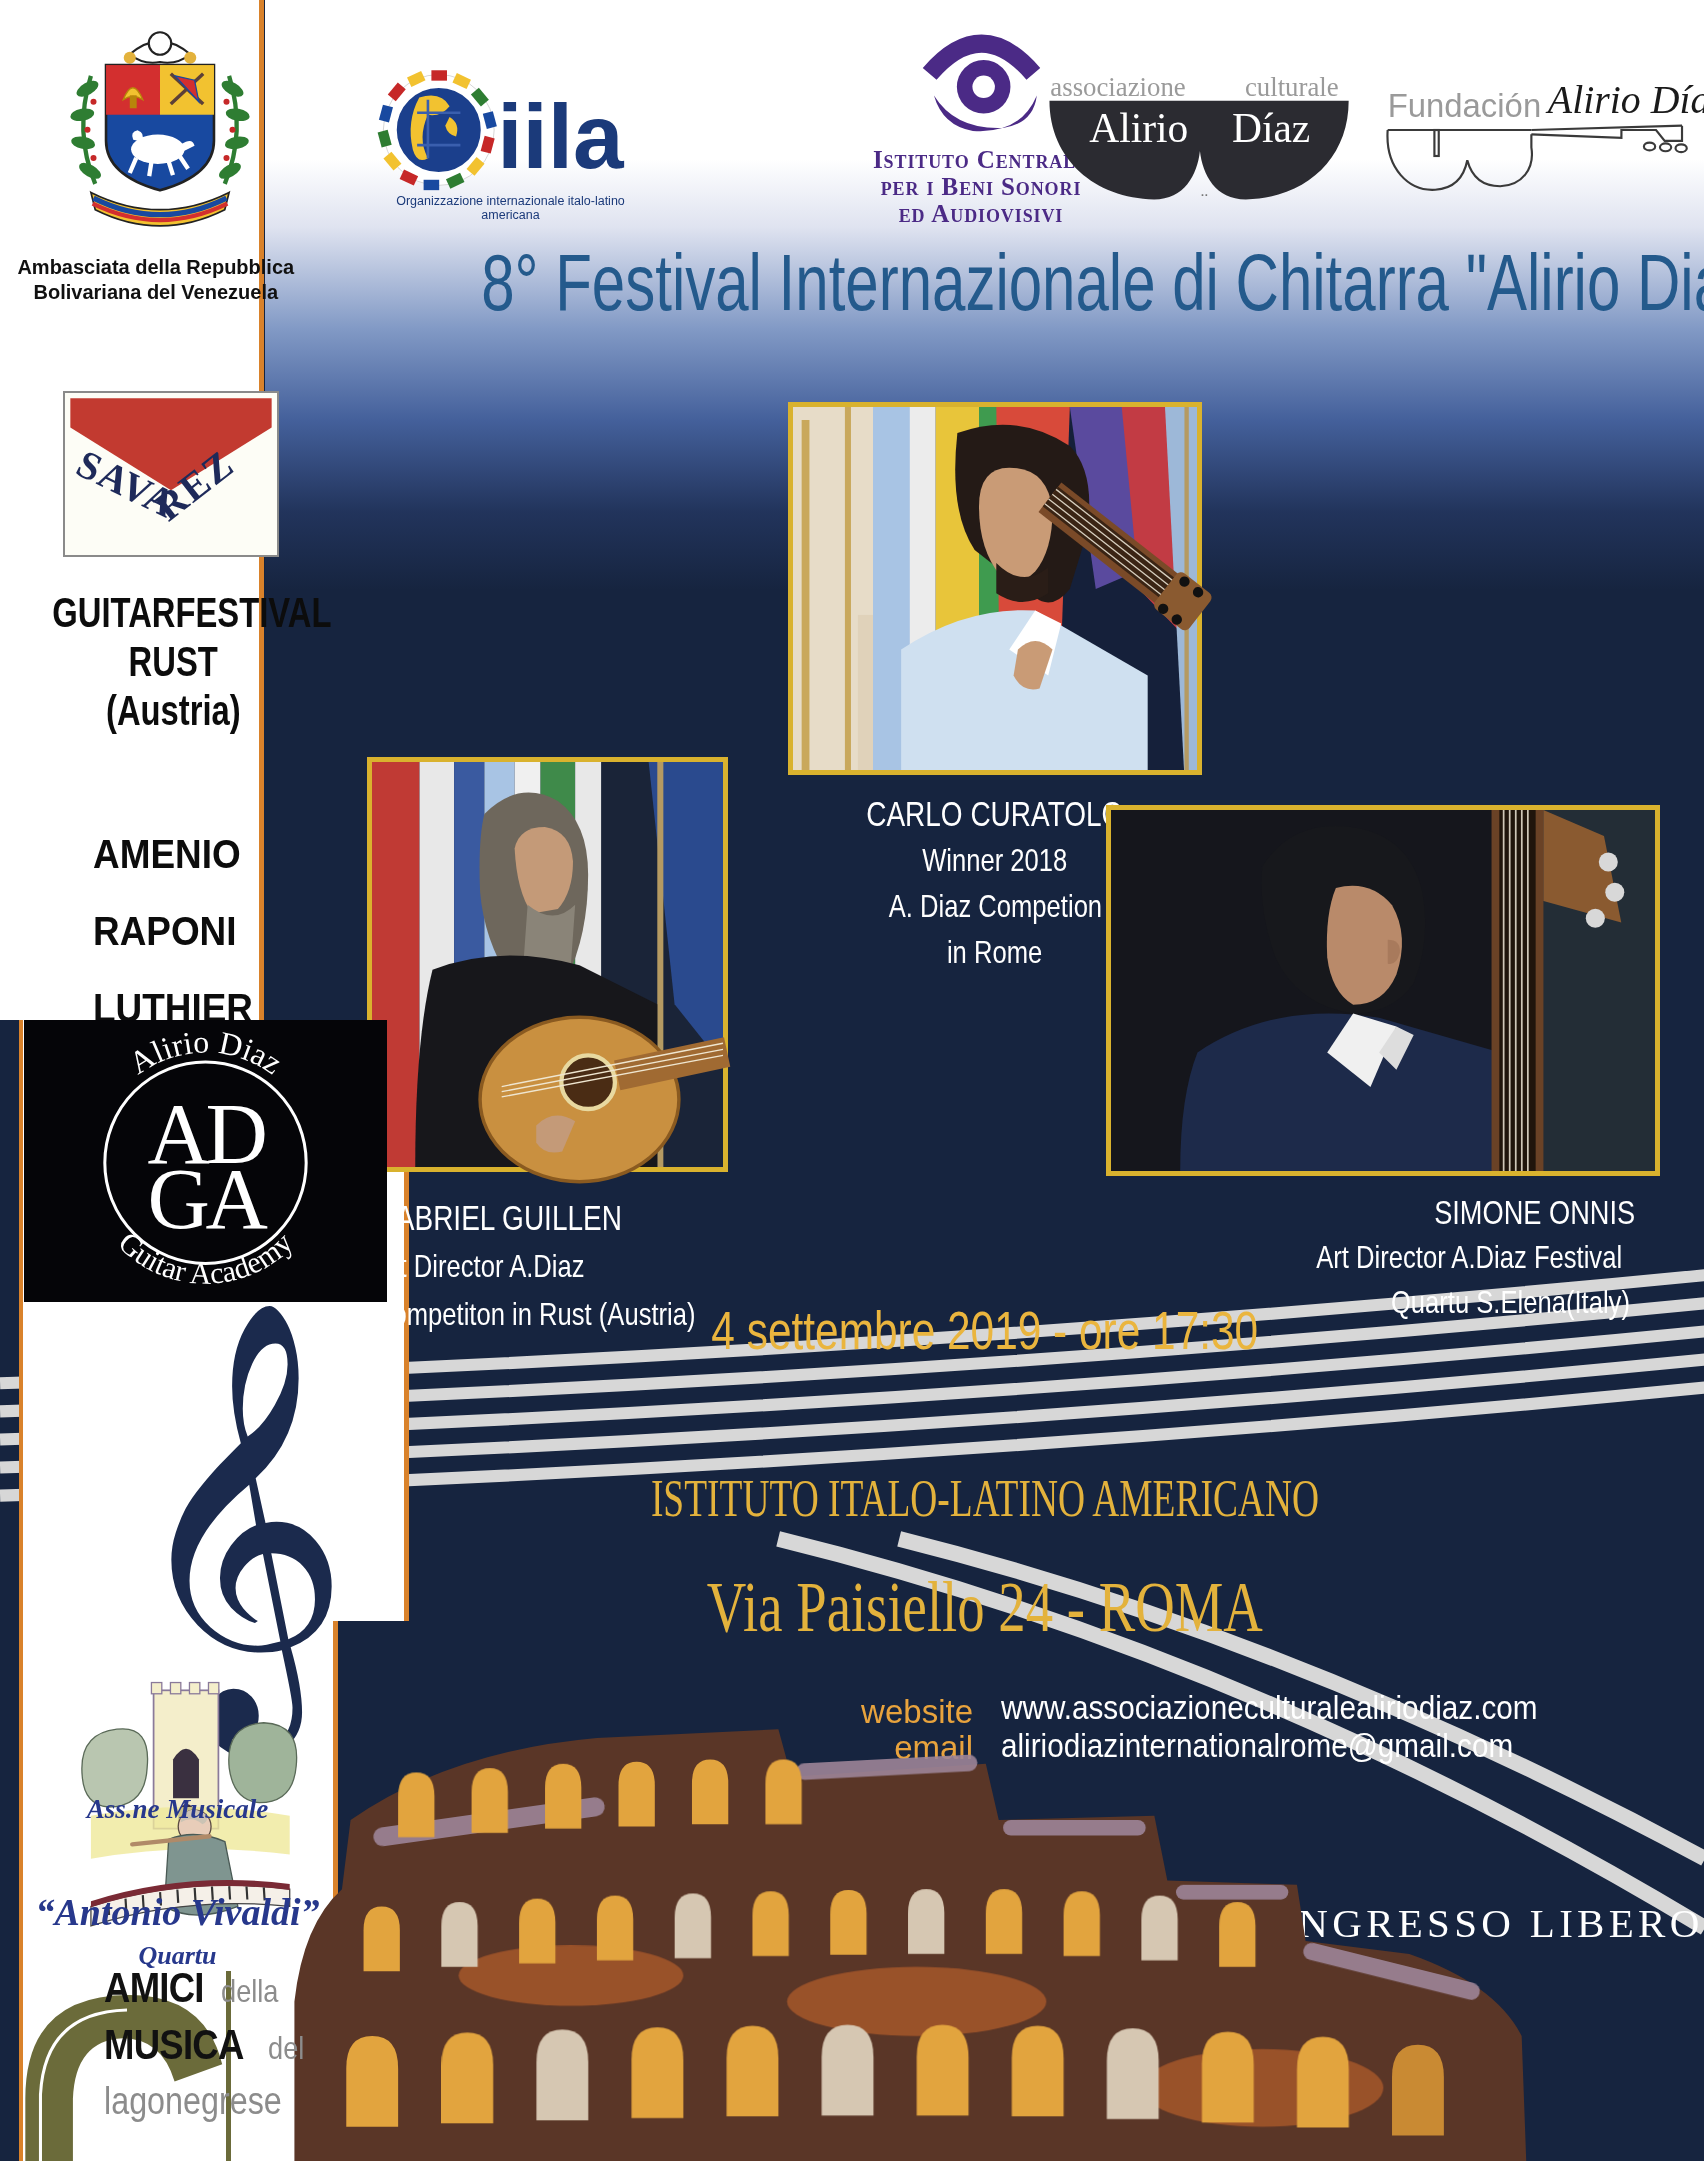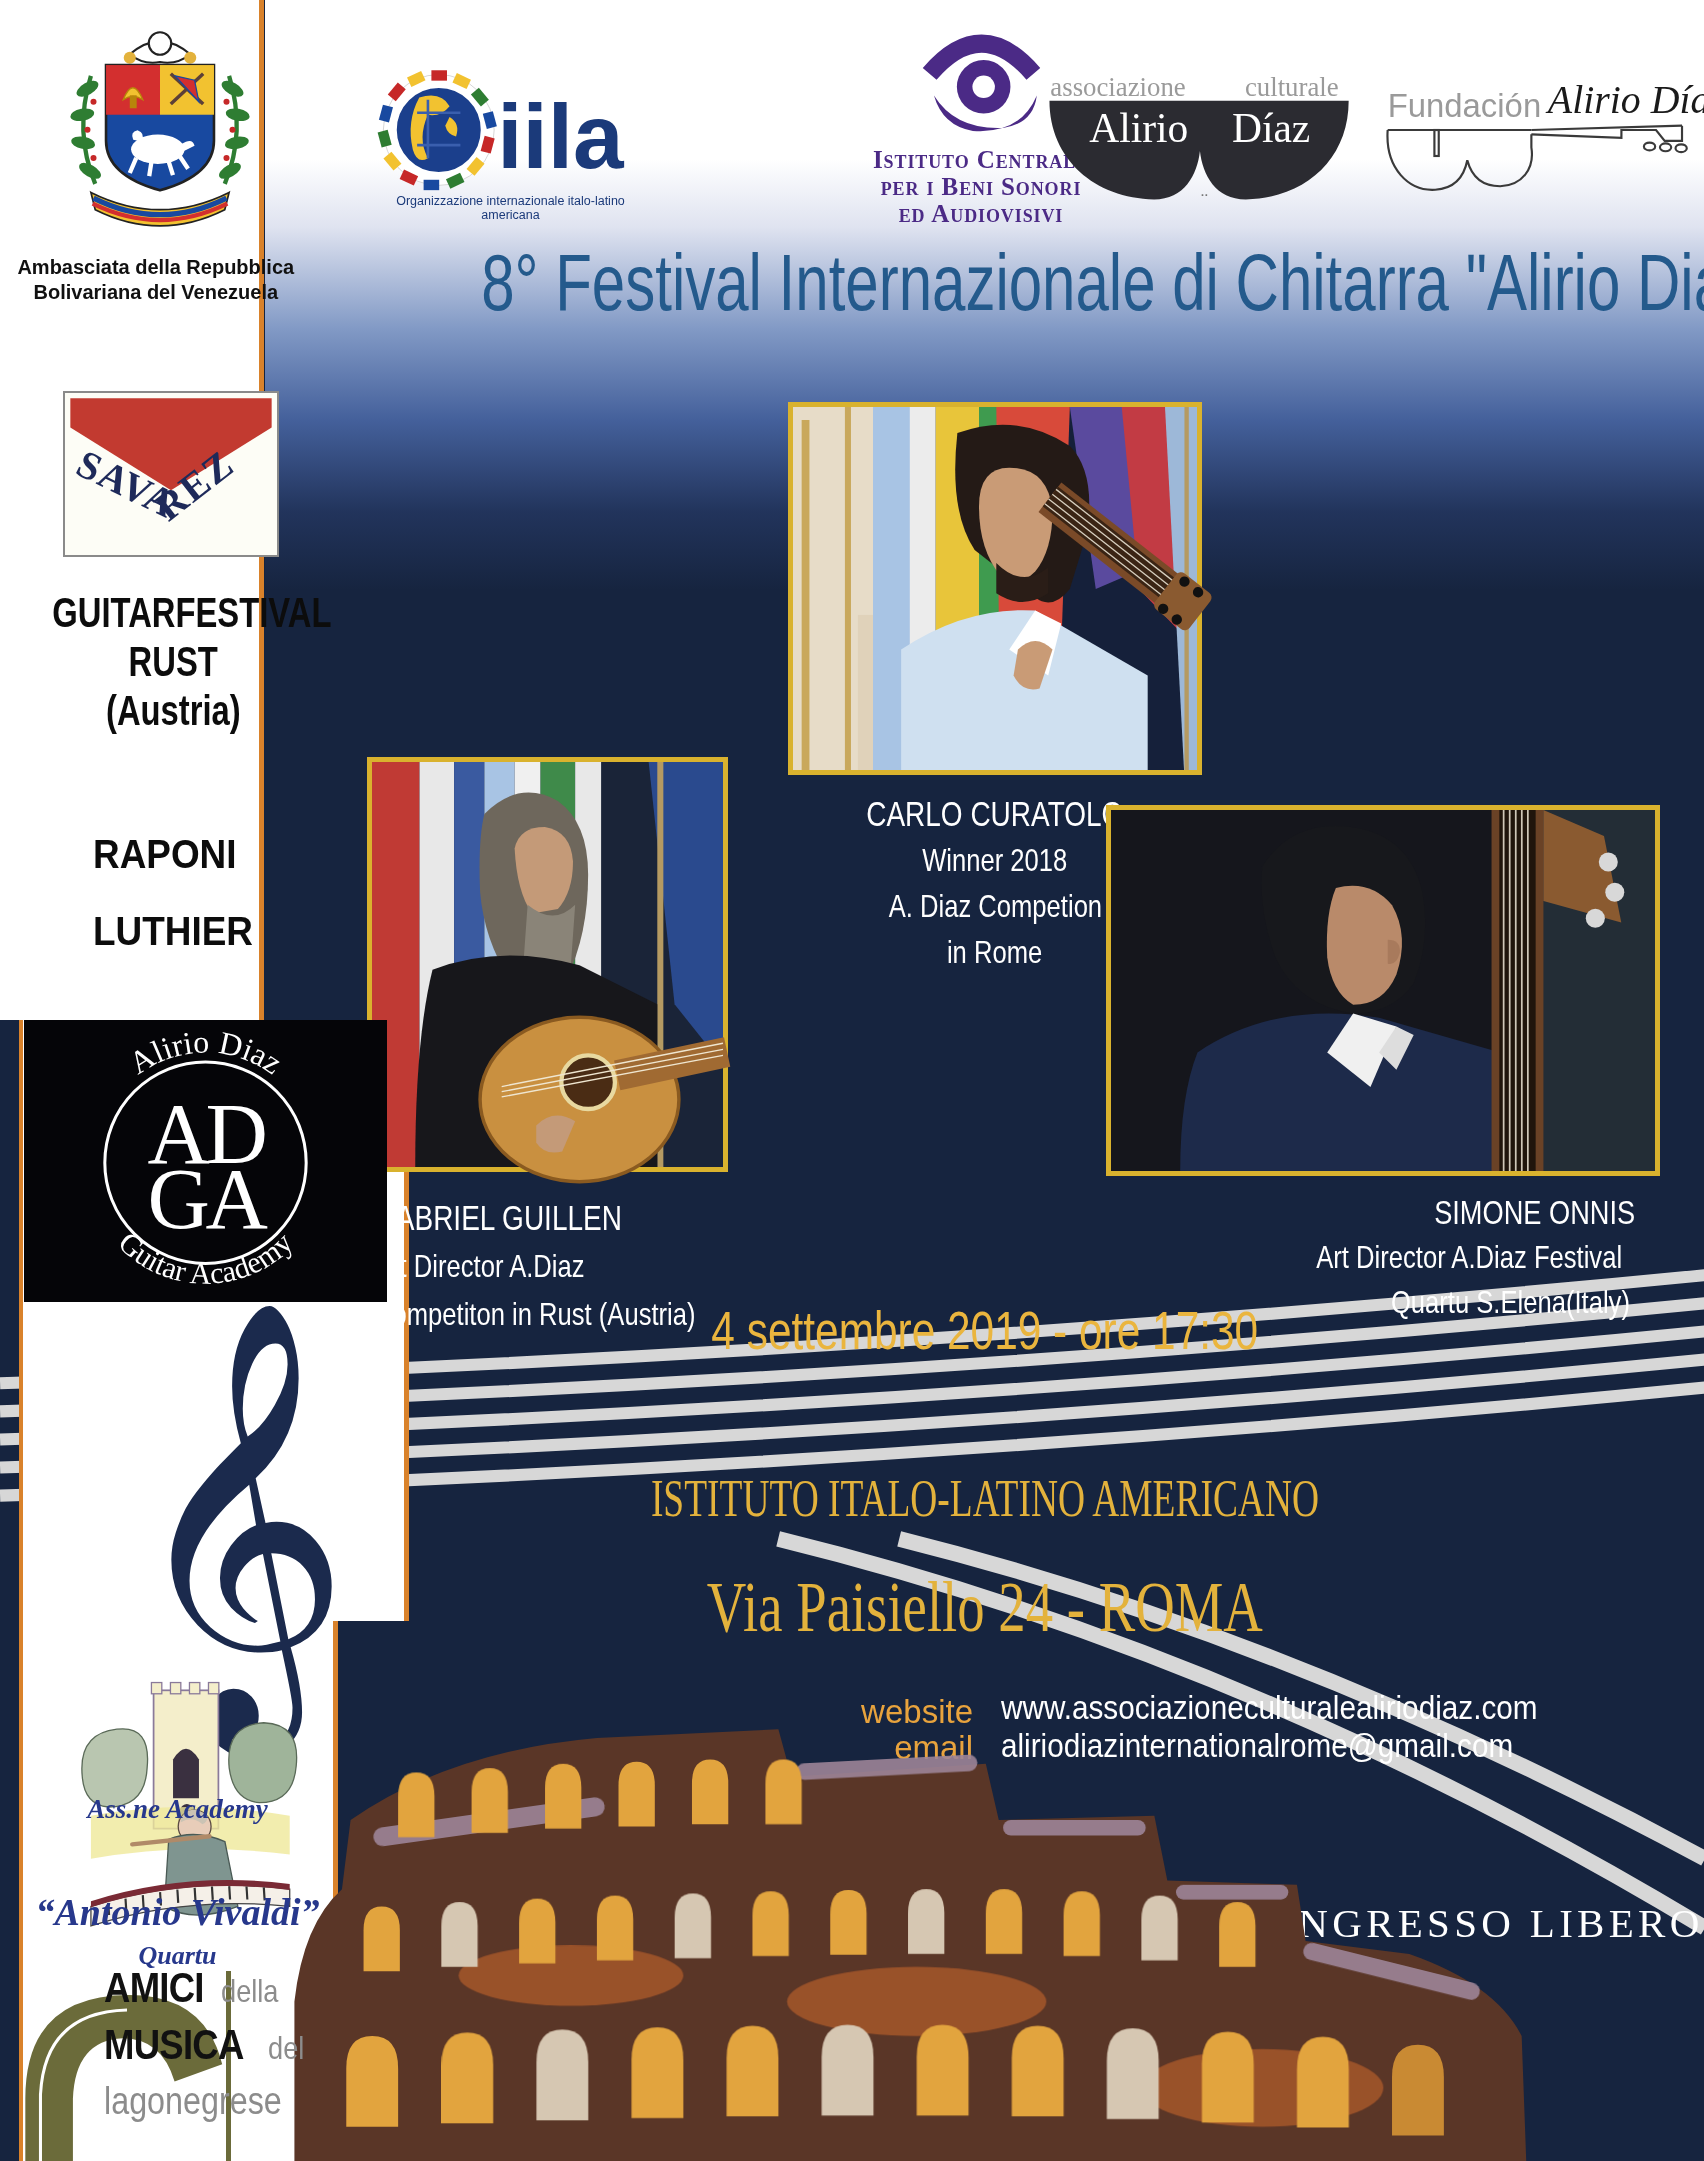--- a/index.html
+++ b/index.html
@@ -464,20 +464,21 @@
     </svg>
   </div>
 
   <div class="abs" id="festival">
     <div><span class="cond" style="transform:scaleX(.78)">GUITARFESTIVAL</span></div>
     <div><span class="cond" style="transform:scaleX(.78)">RUST</span></div>
     <div><span class="cond" style="transform:scaleX(.78)">(Austria)</span></div>
   </div>
 
   <div class="abs" id="luthier">
+    <div><span class="condL" style="transform:scaleX(.9)">AMENIO</span></div>
     <div><span class="condL" style="transform:scaleX(.9)">RAPONI</span></div>
     <div><span class="condL" style="transform:scaleX(.9)">LUTHIER</span></div>
   </div>
 
   <div class="abs" id="adga-box">
     <svg viewBox="0 0 840 652" style="display:block;width:100%;height:100%">
       <circle cx="420" cy="330" r="233" fill="none" stroke="#ffffff" stroke-width="7"></circle>
       <defs>
         <path id="adga-top" d="M 165 330 A 255 255 0 0 1 675 330" fill="none"></path>
         <path id="adga-bot" d="M 140 330 A 280 280 0 0 0 700 330" fill="none"></path>
@@ -527,21 +528,21 @@
         <line x1="260" y1="501" x2="262" y2="532"></line>
           <line x1="300" y1="497" x2="302" y2="528"></line>
         <line x1="340" y1="494" x2="342" y2="525"></line>
           <line x1="380" y1="493" x2="382" y2="524"></line>
         <line x1="420" y1="494" x2="422" y2="524"></line>
           <line x1="460" y1="496" x2="462" y2="526"></line>
       </g>
     </g>
   </svg>
   <div class="abs" id="vivaldi-text">
-    <div id="viv1">Ass.ne Academy</div>
+    <div id="viv1">Ass.ne Musicale</div>
     <div id="viv2">“Antonio Vivaldi”</div>
     <div id="viv3">Quartu</div>
   </div>
 
   <svg class="abs" style="left:22.5px;top:1969px;width:208px;height:212px" viewBox="0 0 480 490">
     <path d="M 5 480 L 5 300 Q 5 60 245 60 Q 420 60 460 220 L 350 260 Q 320 160 230 160 Q 120 165 115 300 L 115 480 Z" fill="#6b6b3a"></path>
     <path d="M 40 480 L 40 290 Q 50 100 240 95" fill="none" stroke="#ffffff" stroke-width="7"></path>
   </svg>
   <div class="abs" id="amici-line"></div>
   <div class="abs" id="amici-text">

